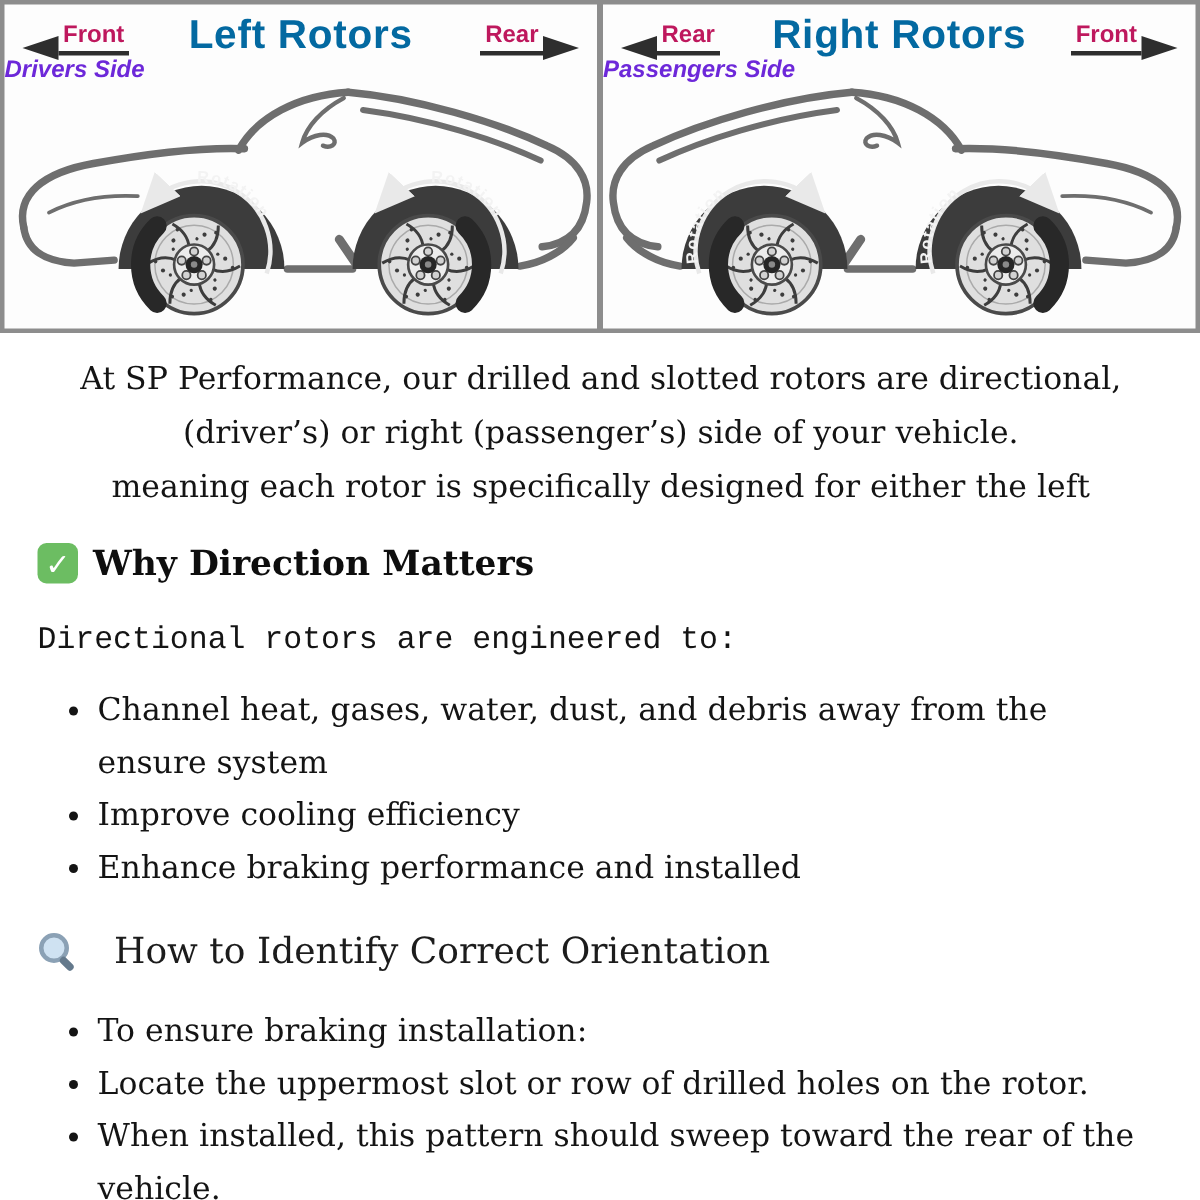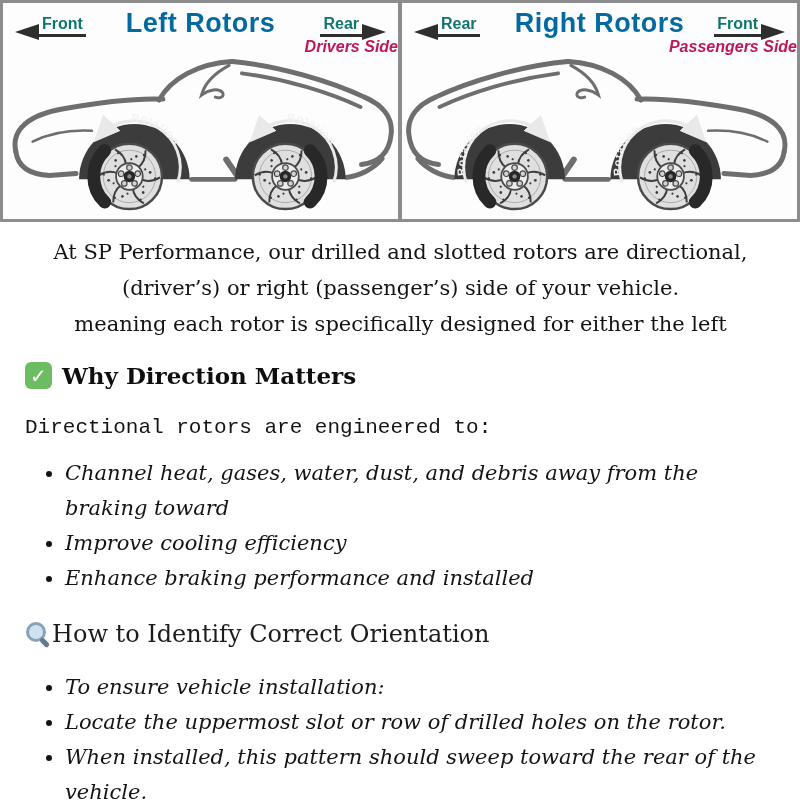--- a/index.html
+++ b/index.html
@@ -7,24 +7,24 @@
 
   
   .diagram{display:flex;height:222px;background:#fdfdfd;box-sizing:border-box;}
   .panel{flex:1;position:relative;background:#fdfdfd;border:3px solid #8d8d8d;box-sizing:border-box;}
   .panel.left{border-right-width:2px;}
   .panel.right{border-left-width:2px;}
   .car{position:absolute;left:0;top:0;width:100%;height:100%;}
 
   .panel-title{position:absolute;top:5px;left:0;right:0;text-align:center;
     font:bold 27px "Liberation Sans",sans-serif;color:#0369a1;letter-spacing:.5px;}
-  .panel-sub{position:absolute;top:35px;left:0;right:0;text-align:right;
-    font:bold italic 16px "Liberation Sans",sans-serif;color:#be185d;}
+  .panel-sub{position:absolute;top:35px;left:0;right:0;text-align:left;
+    font:bold italic 16px "Liberation Sans",sans-serif;color:#6d28d9;}
   .dir{position:absolute;top:12px;display:flex;align-items:flex-end;}
-  .dir .txt{font:bold 16px "Liberation Sans",sans-serif;color:#0f766e;
+  .dir .txt{font:bold 16px "Liberation Sans",sans-serif;color:#be185d;
     border-bottom:3px solid #2e2e2e;padding:0 3px 1px;}
   .pos-left{left:12px;}
   .pos-right{right:12px;}
   .tri{width:0;height:0;border-top:8px solid transparent;border-bottom:8px solid transparent;margin-bottom:-3px;}
   .tri-left{border-right:24px solid #2e2e2e;}
   .tri-right{border-left:24px solid #2e2e2e;}
 
   
   .cb{fill:none;stroke:var(--car-stroke,#6e6e6e);stroke-width:5;stroke-linecap:round;}
   .cb.thin{stroke-width:2.5;}
@@ -41,23 +41,23 @@
   .content{padding:12px 24px 0 25px;font-family:"DejaVu Serif",serif;color:#141414;font-size:21px;}
   .intro{margin:0;text-align:center;}
   .intro .ln{line-height:36px;white-space:nowrap;}
   .h-why{display:flex;align-items:center;gap:10px;margin:20px 0 0;
     font-size:23px;font-weight:bold;color:#0e0e0e;}
   .chk{width:27px;height:27px;border-radius:6px;background:var(--check-green,#6cbd62);
     color:#ffffff;display:inline-flex;align-items:center;justify-content:center;
     font:bold 20px "DejaVu Sans",sans-serif;flex:0 0 auto;}
   .lead{margin:24px 0 0;line-height:30px;font-family:Liberation Mono, monospace;}
   ul{margin:13px 0 0;padding-left:40px;list-style:disc outside;}
-  li{line-height:35px;font-style:italic;}
+  li{line-height:35px;}
   li .bl{white-space:nowrap;}
-  .h-how{display:flex;align-items:center;gap:0;margin:24px 0 0;
+  .h-how{display:flex;align-items:center;gap:24px;margin:24px 0 0;
     font-size:24px;font-weight:normal;color:#1c1c1c;}
   .mag{width:27px;height:27px;position:relative;display:inline-block;flex:0 0 auto;}
   .mag .lens{position:absolute;left:1px;top:1px;width:14px;height:14px;
     border:3.5px solid #8ba1b5;background:var(--mag-blue,#cfe2f2);border-radius:50%;}
   .mag .handle{position:absolute;right:2px;bottom:3px;width:11px;height:5px;
     background:#64798c;border-radius:2.5px;transform:rotate(45deg);}
   .how-list{margin-top:22px;}
 </style>
 </head>
 <body>
@@ -230,41 +230,41 @@
   <div class="h-why">
     <span class="chk">✓</span>
     <span>Why Direction Matters</span>
   </div>
 
   <p class="lead">Directional rotors are engineered to:</p>
 
   <ul>
     <li>
       <div class="bl">Channel heat, gases, water, dust, and debris away from the</div>
-      <div class="bl">braking toward</div>
+      <div class="bl">ensure system</div>
     </li>
     <li>
       <div class="bl">Improve cooling efficiency</div>
     </li>
     <li>
       <div class="bl">Enhance braking performance and installed</div>
     </li>
   </ul>
 
   <div class="h-how">
     <span class="mag">
         <span class="lens"></span>
         <span class="handle"></span>
       </span>
     <span>How to Identify Correct Orientation</span>
   </div>
 
   <ul class="how-list">
     <li>
-      <div class="bl">To ensure vehicle installation:</div>
+      <div class="bl">To ensure braking installation:</div>
     </li>
     <li>
       <div class="bl">Locate the uppermost slot or row of drilled holes on the rotor.</div>
     </li>
     <li>
       <div class="bl">When installed, this pattern should sweep toward the rear of the</div>
       <div class="bl">vehicle.</div>
     </li>
   </ul>
 </div>

